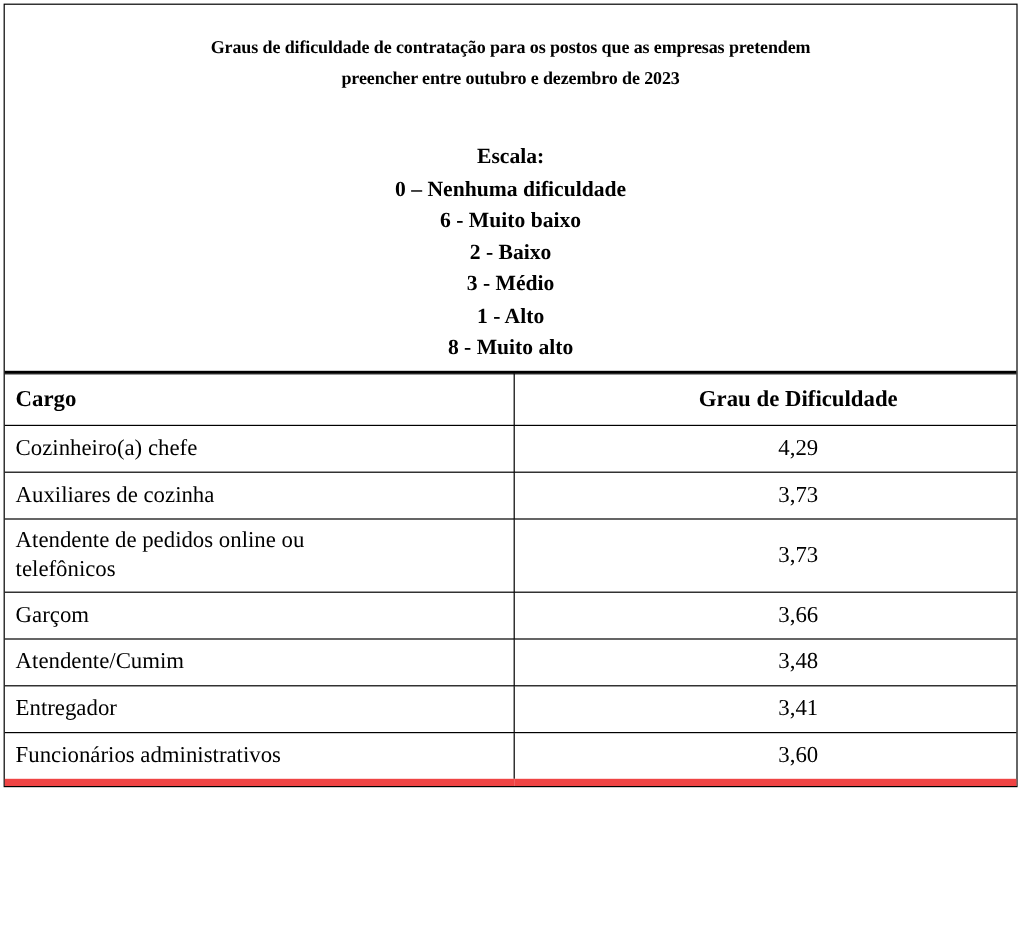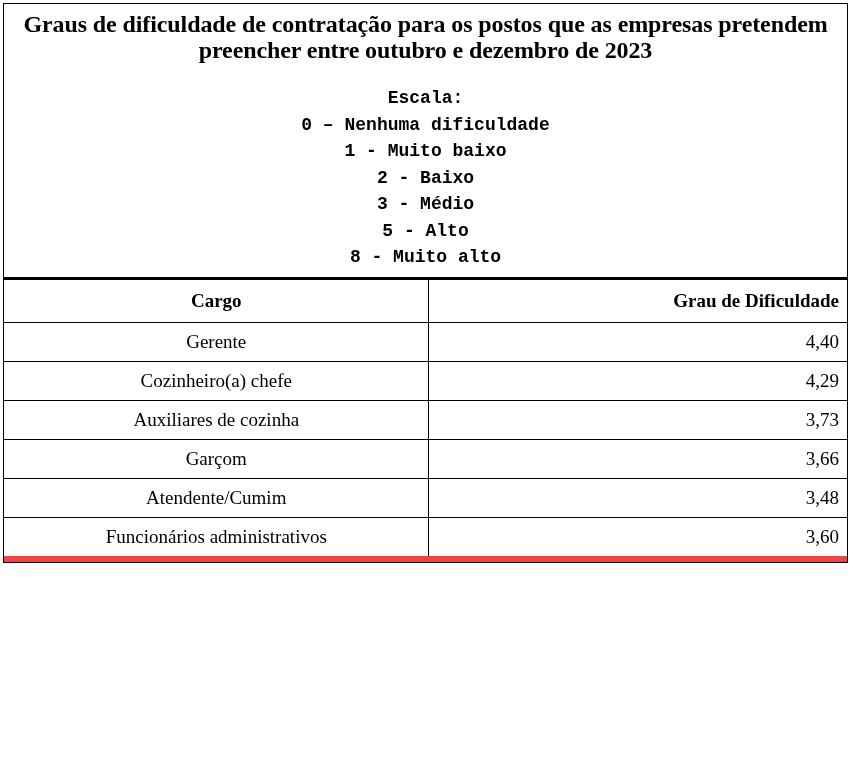--- a/index.html
+++ b/index.html
@@ -29,33 +29,32 @@
   }
 
   
   .caption-block {
     border-bottom: 2px solid #000000;
     padding: 7px 10px 6px 10px;
     text-align: center;
   }
   .caption-title {
     font-weight: bold;
-    font-size: 24px;
+    font-size: 15px;
     line-height: 26px;
     letter-spacing: -0.1px;
-    margin: 0;
+    margin: 16px;
   }
   .caption-gap {
     height: 22px;
   }
   .scale-block {
     font-weight: bold;
     font-size: 18px;
     line-height: 26.5px;
-    font-family: Liberation Mono, monospace;
   }
   .scale-line {
     display: block;
     white-space: pre;
   }
 
   
   .grid {
     width: 100%;
     border-collapse: collapse;
@@ -67,30 +66,29 @@
   .grid th, .grid td {
     border: 1px solid #000000;
     border-left: 0;
     border-right: 0;
     vertical-align: middle;
     font-size: 19px;
     line-height: 24px;
   }
   .grid th:first-child, .grid td:first-child {
     border-right: 1px solid #000000;
-    text-align: center;
   }
 
   .th-cargo, .td-cargo {
     padding: 6px 8px 6px 9px;
     text-align: left;
   }
   .th-grau, .td-grau {
     padding: 6px 8px 6px 63px;
-    text-align: right;
+    text-align: center;
   }
   .grid th {
     font-weight: bold;
     height: 30px;
   }
   .grid td {
     font-weight: normal;
   }
 
   .row-single .td-cargo,
@@ -113,72 +111,79 @@
       <span>Graus de dificuldade de contratação para os postos que as empresas pretendem</span>
       <br>
       <span>preencher entre outubro e dezembro de 2023</span>
     </div>
 
     <div class="caption-gap"></div>
 
     <div class="scale-block">
       <span class="scale-line">Escala:</span>
       <span class="scale-line">0 – Nenhuma dificuldade</span>
-      <span class="scale-line">1 - Muito baixo</span>
+      <span class="scale-line">6 - Muito baixo</span>
       <span class="scale-line">2 - Baixo</span>
       <span class="scale-line">3 - Médio</span>
-      <span class="scale-line">5 - Alto</span>
+      <span class="scale-line">1 - Alto</span>
       <span class="scale-line">8 - Muito alto</span>
     </div>
   </div>
 
   <table class="grid">
     <colgroup>
       <col class="c-cargo">
       <col class="c-grau">
     </colgroup>
     <thead>
       <tr>
         <th class="th-cargo">Cargo</th>
         <th class="th-grau">Grau de Dificuldade</th>
       </tr>
     </thead>
     <tbody>
       <tr class="row-single">
         <td class="td-cargo">
-          <span class="cargo-line">Gerente</span>
-        </td>
-        <td class="td-grau">4,40</td>
-      </tr>
-      <tr class="row-single">
-        <td class="td-cargo">
           <span class="cargo-line">Cozinheiro(a) chefe</span>
         </td>
         <td class="td-grau">4,29</td>
       </tr>
       <tr class="row-single">
         <td class="td-cargo">
           <span class="cargo-line">Auxiliares de cozinha</span>
+        </td>
+        <td class="td-grau">3,73</td>
+      </tr>
+      <tr class="row-double">
+        <td class="td-cargo">
+          <span class="cargo-line">Atendente de pedidos online ou</span>
+          <span class="cargo-line">telefônicos</span>
         </td>
         <td class="td-grau">3,73</td>
       </tr>
       <tr class="row-single">
         <td class="td-cargo">
           <span class="cargo-line">Garçom</span>
         </td>
         <td class="td-grau">3,66</td>
       </tr>
       <tr class="row-single">
         <td class="td-cargo">
           <span class="cargo-line">Atendente/Cumim</span>
         </td>
         <td class="td-grau">3,48</td>
       </tr>
       <tr class="row-single">
         <td class="td-cargo">
+          <span class="cargo-line">Entregador</span>
+        </td>
+        <td class="td-grau">3,41</td>
+      </tr>
+      <tr class="row-single">
+        <td class="td-cargo">
           <span class="cargo-line">Funcionários administrativos</span>
         </td>
         <td class="td-grau">3,60</td>
       </tr>
     </tbody>
   </table>
 
 </div>
 
 </body></html>

